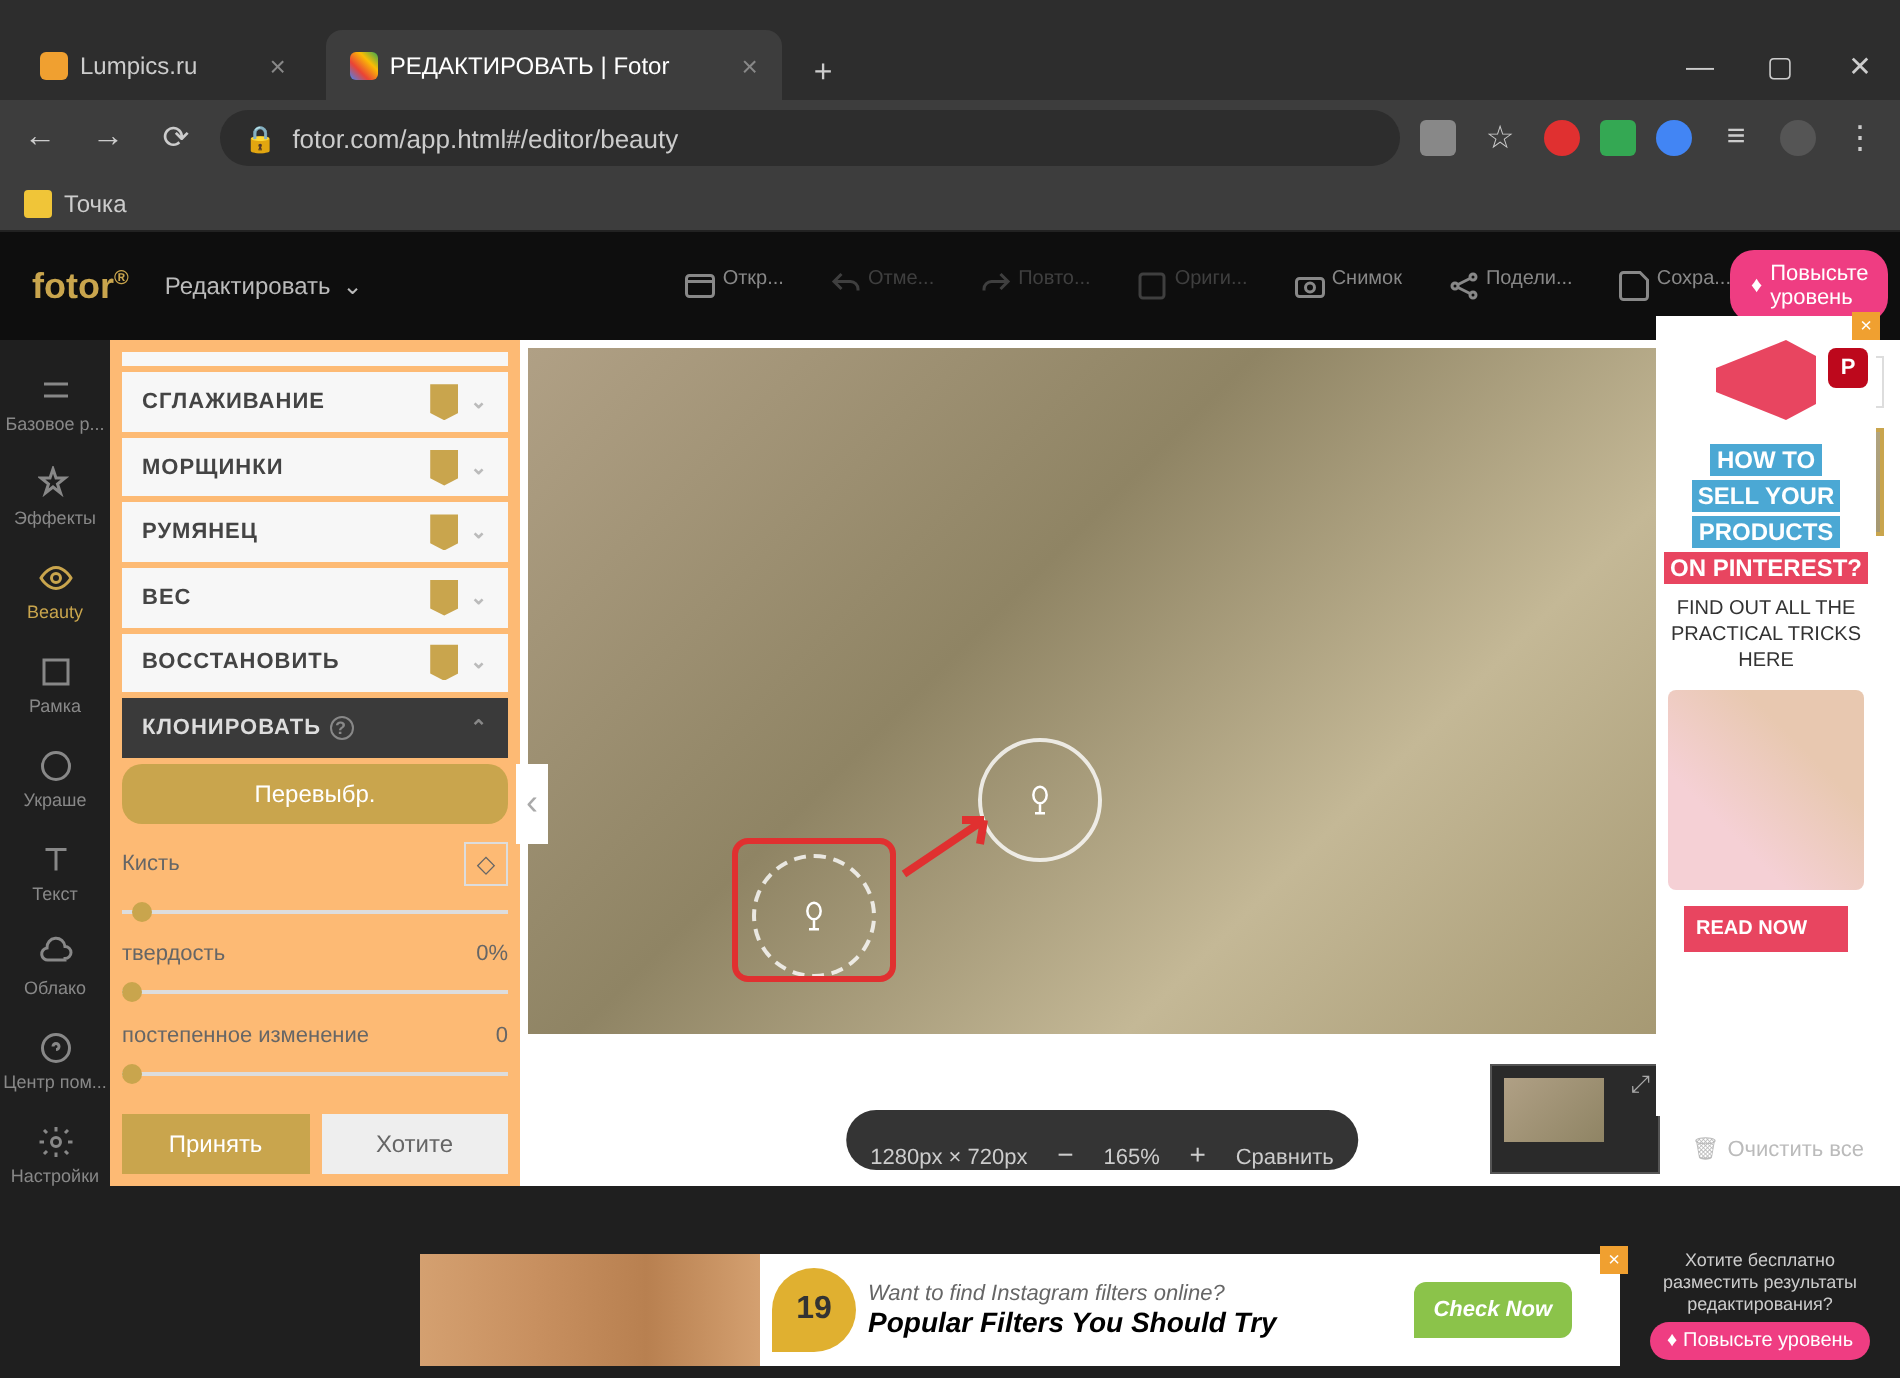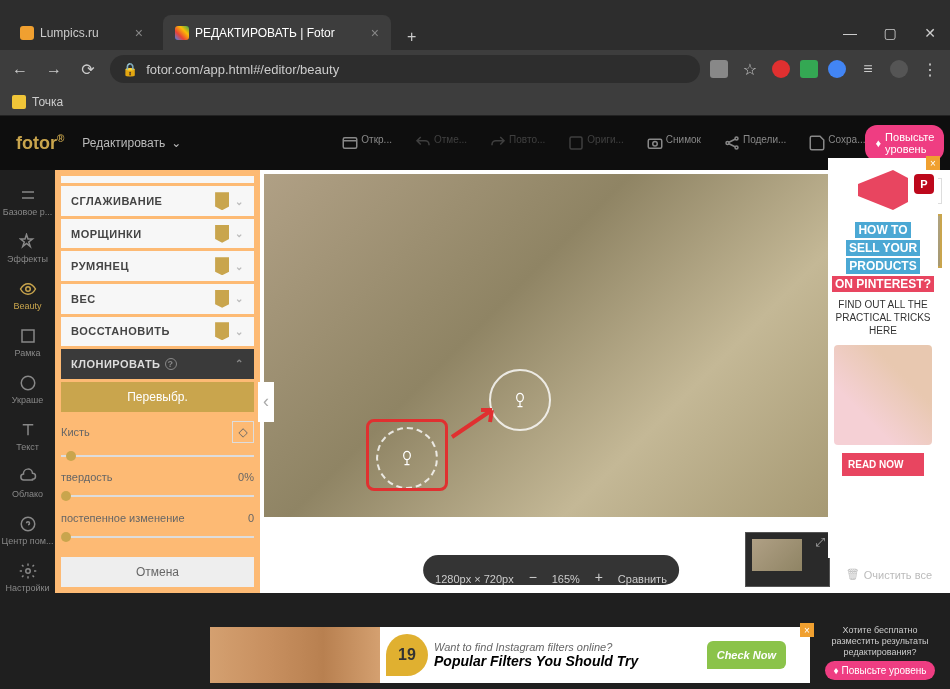--- a/index.html
+++ b/index.html
@@ -41,21 +41,21 @@
 .nav-item.active { color: #c9a54d; }
 .nav-item svg { width: 18px; height: 18px; }
 
 .panel { width: 205px; background: #fdba74; padding: 6px; display: flex; flex-direction: column; gap: 3px; overflow: hidden; }
 .accordion-item { background: #f7f7f7; height: 32px; display: flex; align-items: center; padding: 0 10px; font-size: 11px; font-weight: bold; color: #444; letter-spacing: 0.5px; cursor: pointer; position: relative; }
 .accordion-item.dark { background: #3a3a3a; color: #ddd; }
 .acc-badge { width: 14px; height: 18px; background: #c9a54d; margin-left: auto; clip-path: polygon(0 0, 100% 0, 100% 80%, 50% 100%, 0 80%); }
 .acc-chevron { margin-left: 6px; color: #bbb; font-size: 10px; }
 .acc-info { margin-left: 4px; color: #888; font-size: 10px; border: 1px solid #888; border-radius: 50%; width: 12px; height: 12px; display: inline-flex; align-items: center; justify-content: center; font-size: 9px; }
 
-.reselect-btn { background: #c9a54d; color: #fff; text-align: center; padding: 8px; font-size: 12px; cursor: pointer; }
+.reselect-btn { background: #c9a54d; color: #fff; text-align: center; padding: 8px; font-size: 12px; cursor: pointer; border-radius: 10px; }
 .control-row { display: flex; align-items: center; justify-content: space-between; font-size: 11px; color: #666; margin-top: 6px; }
 .slider-wrap { position: relative; height: 16px; margin-top: 2px; }
 .slider-track { position: absolute; top: 7px; left: 0; right: 0; height: 2px; background: #ddd; }
 .slider-thumb { position: absolute; top: 3px; left: 5px; width: 10px; height: 10px; background: #c9a54d; border-radius: 50%; }
 .eraser-btn { width: 22px; height: 22px; border: 1px solid #ddd; display: flex; align-items: center; justify-content: center; font-size: 12px; cursor: pointer; }
 .action-btns { display: flex; gap: 6px; margin-top: 10px; }
 .action-btn { flex: 1; text-align: center; padding: 8px; font-size: 12px; cursor: pointer; }
 .action-btn.primary { background: #c9a54d; color: #fff; }
 .action-btn.secondary { background: #eee; color: #666; }
 
@@ -329,21 +329,22 @@
       </div>
     <div class="control-row">
       <span>постепенное изменение</span>
       <span>0</span>
     </div>
     <div class="slider-wrap">
         <div class="slider-track"></div>
         <div class="slider-thumb" style="left:0"></div>
       </div>
     <div class="action-btns">
-      <div class="action-btn secondary">Отмена</div>
+      <div class="action-btn primary">Принять</div>
+      <div class="action-btn secondary">Хотите</div>
     </div>
   </div>
 
   <div class="canvas-area">
     <div class="canvas">
       <div class="photo-bg"></div>
       <div class="stamp-circle solid" style="left:225px;top:195px">
         <svg viewBox="0 0 24 24">
             <path d="M12 20v-6M9 20h6M12 14c-2 0-4-2-4-5s2-5 4-5 4 2 4 5-2 5-4 5z" stroke-width="1.5"></path>
           </svg>

